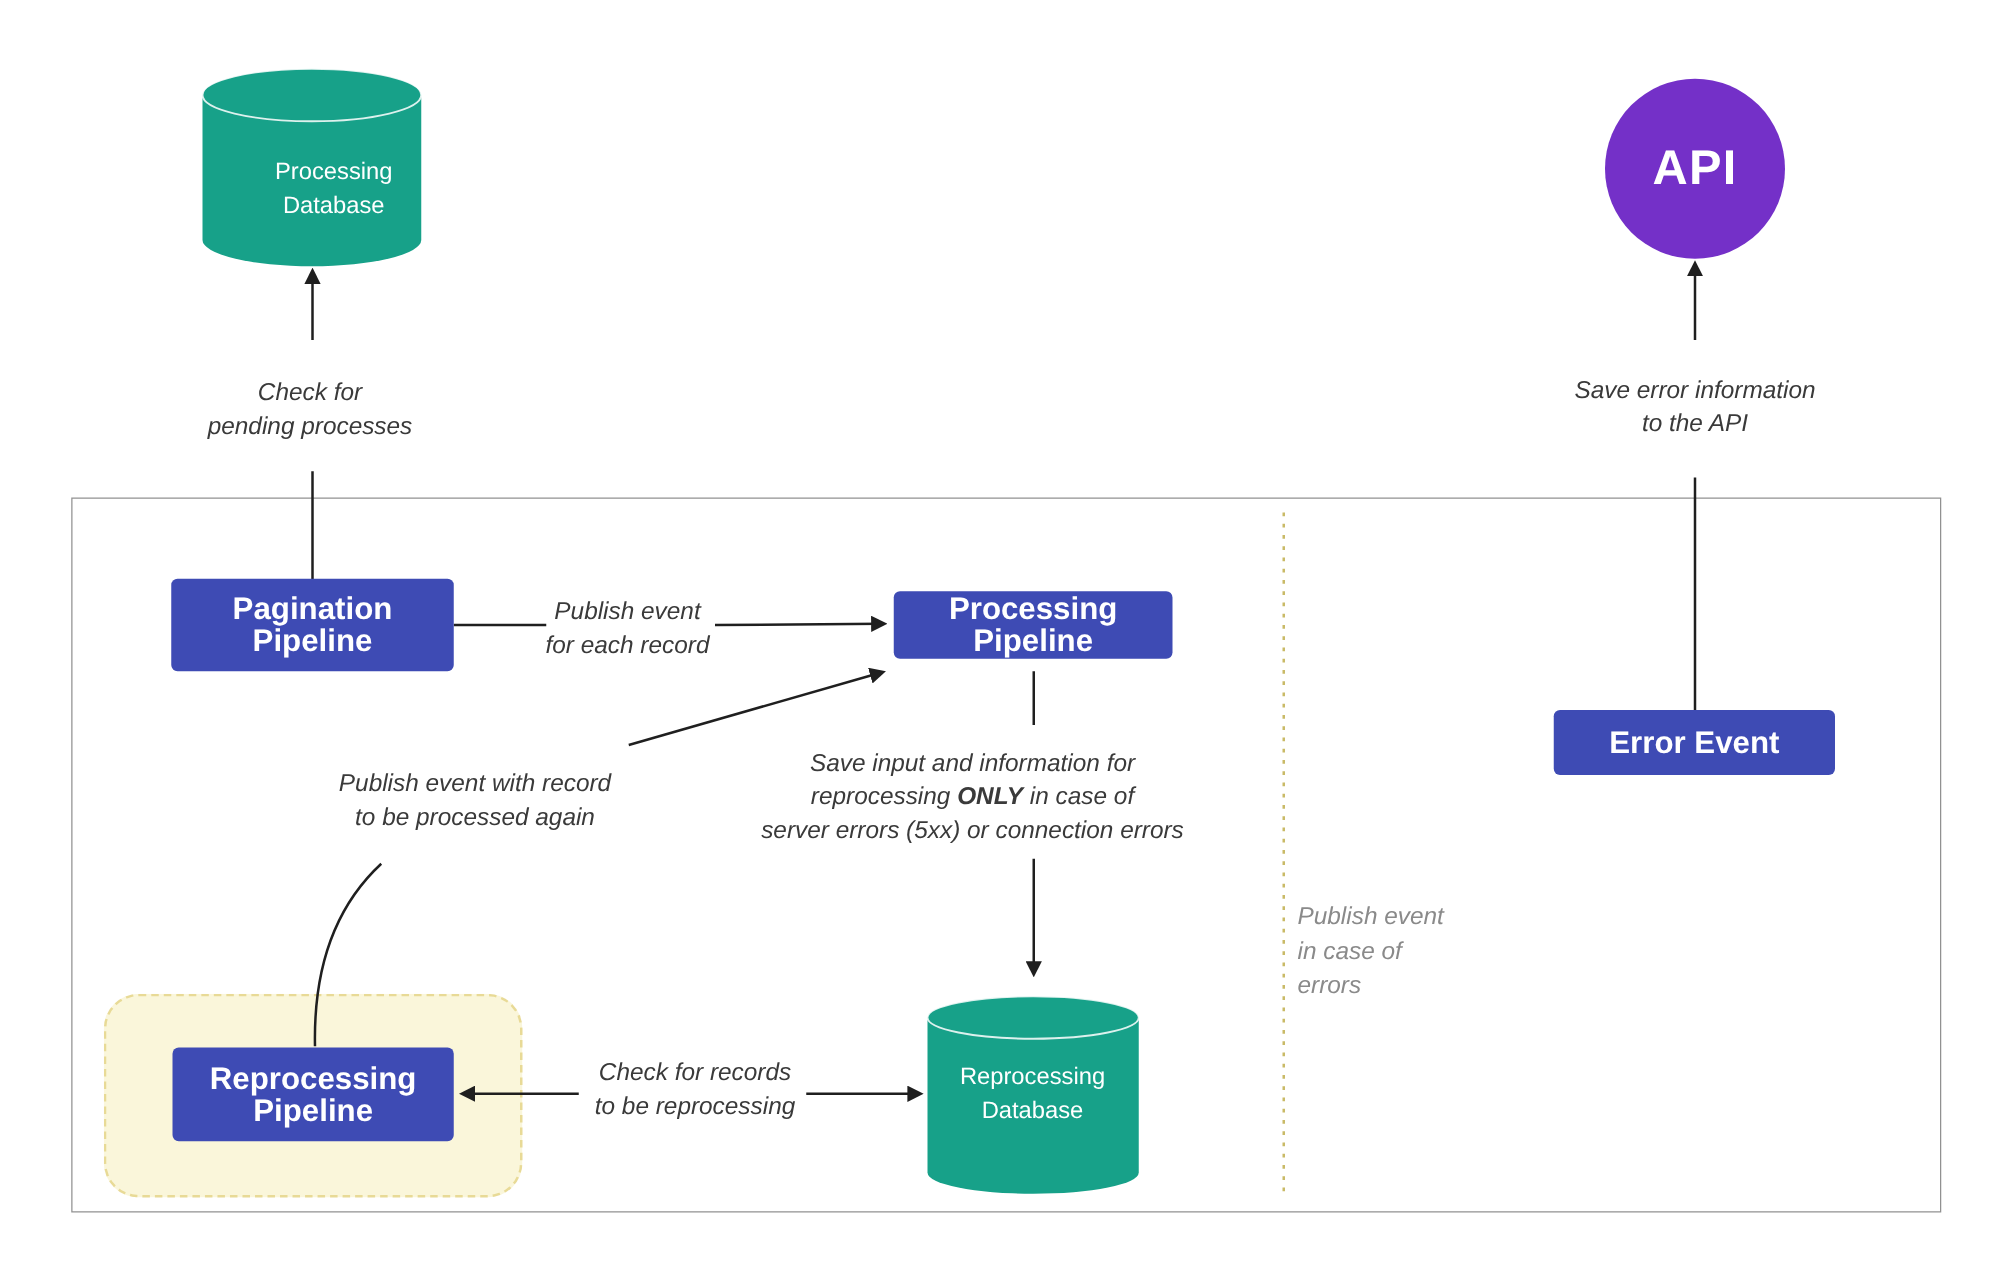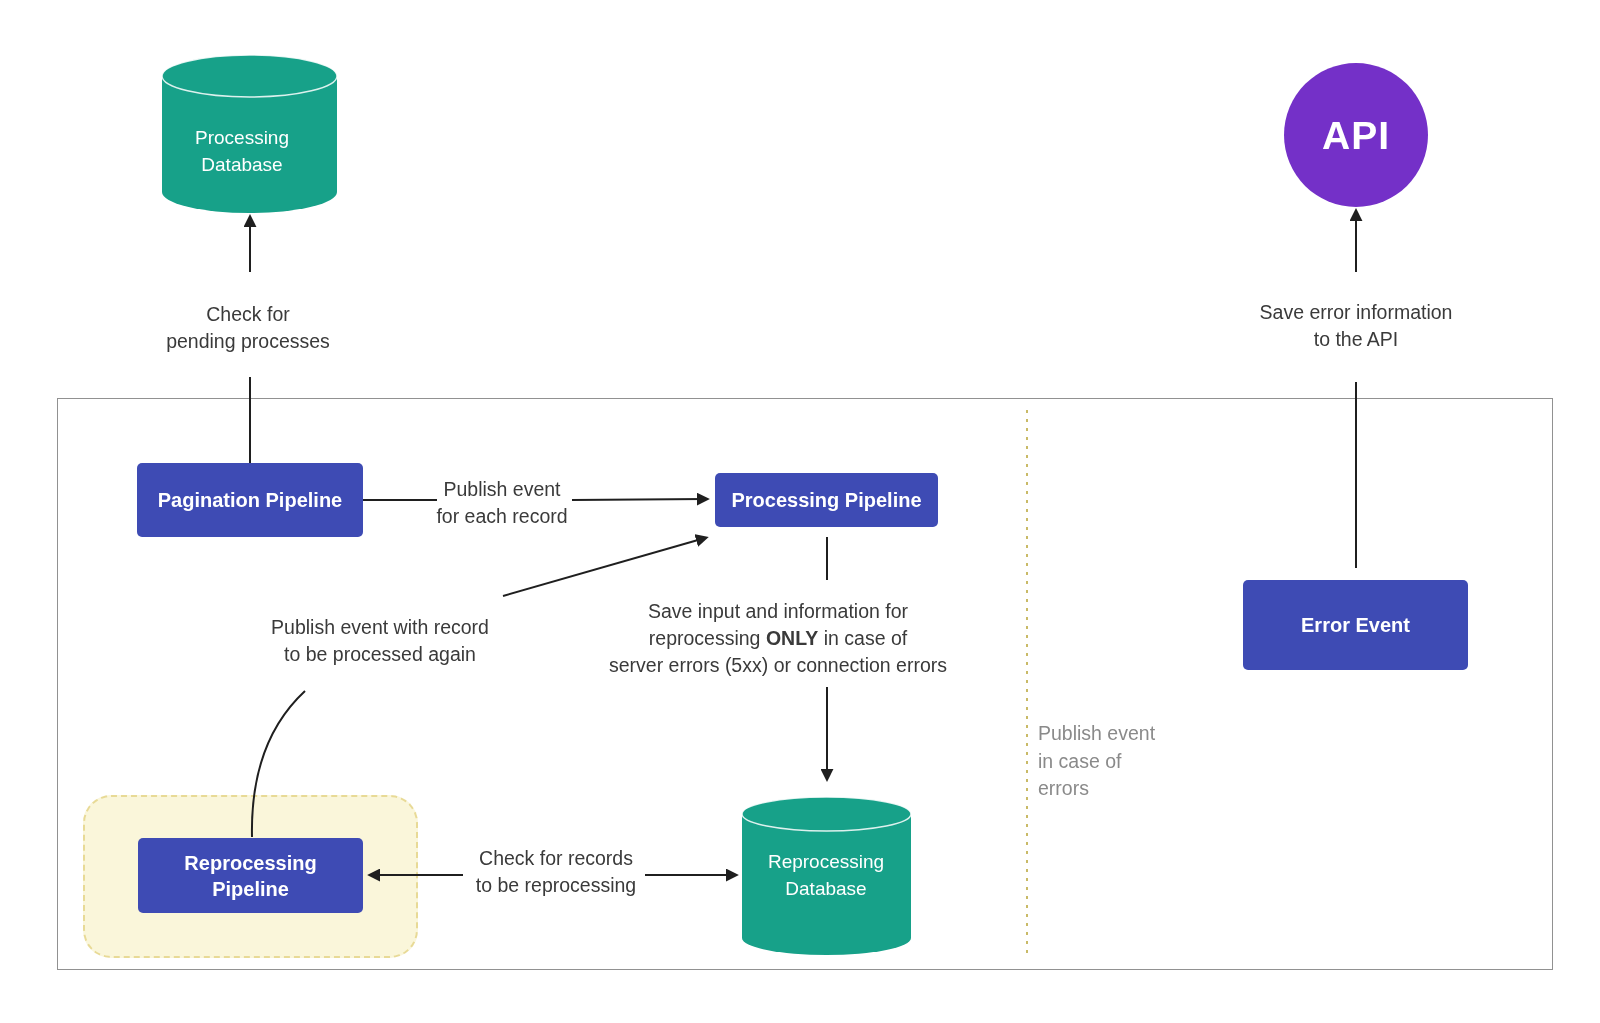--- a/index.html
+++ b/index.html
@@ -27,33 +27,33 @@
   .highlight{
     position:absolute;left:83px;top:795px;width:335px;height:163px;
     background:var(--highlight-fill);
     border:2px dashed var(--highlight-border);
     border-radius:28px;box-sizing:border-box;
   }
   svg.connectors{position:absolute;left:0;top:0;}
   .node{
     position:absolute;display:flex;align-items:center;justify-content:center;
     background:var(--pipeline-box);border-radius:5px;
-    color:var(--node-text);font-weight:bold;font-size:20px;line-height:26px;
+    color:var(--node-text);font-weight:bold;font-size:25px;line-height:26px;
     text-align:center;white-space:pre-line;
   }
   .overlay-label{
     position:absolute;transform:translate(-50%,-50%);
     color:var(--node-text);font-size:19px;line-height:27px;
     text-align:center;white-space:pre-line;
   }
   .api-label{font-size:39px;font-weight:bold;letter-spacing:1px;}
   .elabel{
     position:absolute;transform:translate(-50%,-50%);
     color:var(--label-text);font-size:19.5px;line-height:27px;
-    text-align:center;white-space:pre-line;
+    text-align:center;white-space:pre-line;font-style:italic;
   }
   .elabel b{font-weight:bold;}
   .muted{
     position:absolute;color:var(--muted-text);
     font-size:19.5px;line-height:27.5px;white-space:pre-line;text-align:left;
     transform:none;
   }
 </style>
 </head>
 <body>
@@ -105,30 +105,30 @@
   </svg>
 
   <div class="node" style="left:137px;top:463px;width:226px;height:74px">
     <span>Pagination Pipeline</span>
   </div>
 
   <div class="node" style="left:715px;top:473px;width:223px;height:54px">
     <span>Processing Pipeline</span>
   </div>
 
-  <div class="node" style="left:1243px;top:580px;width:225px;height:90px">
+  <div class="node" style="left:1243px;top:568px;width:225px;height:52px">
     <span>Error Event</span>
   </div>
 
   <div class="node" style="left:138px;top:838px;width:225px;height:75px">
     <span>Reprocessing
 Pipeline</span>
   </div>
 
-  <div class="overlay-label" style="left:242px;top:151px">Processing
+  <div class="overlay-label" style="left:267px;top:151px">Processing
 Database</div>
 
   <div class="overlay-label" style="left:826px;top:875px">Reprocessing
 Database</div>
 
   <div class="overlay-label api-label" style="left:1356px;top:135px">API</div>
 
   <div class="elabel" style="left:248px;top:328px">Check for
 pending processes</div>
 

